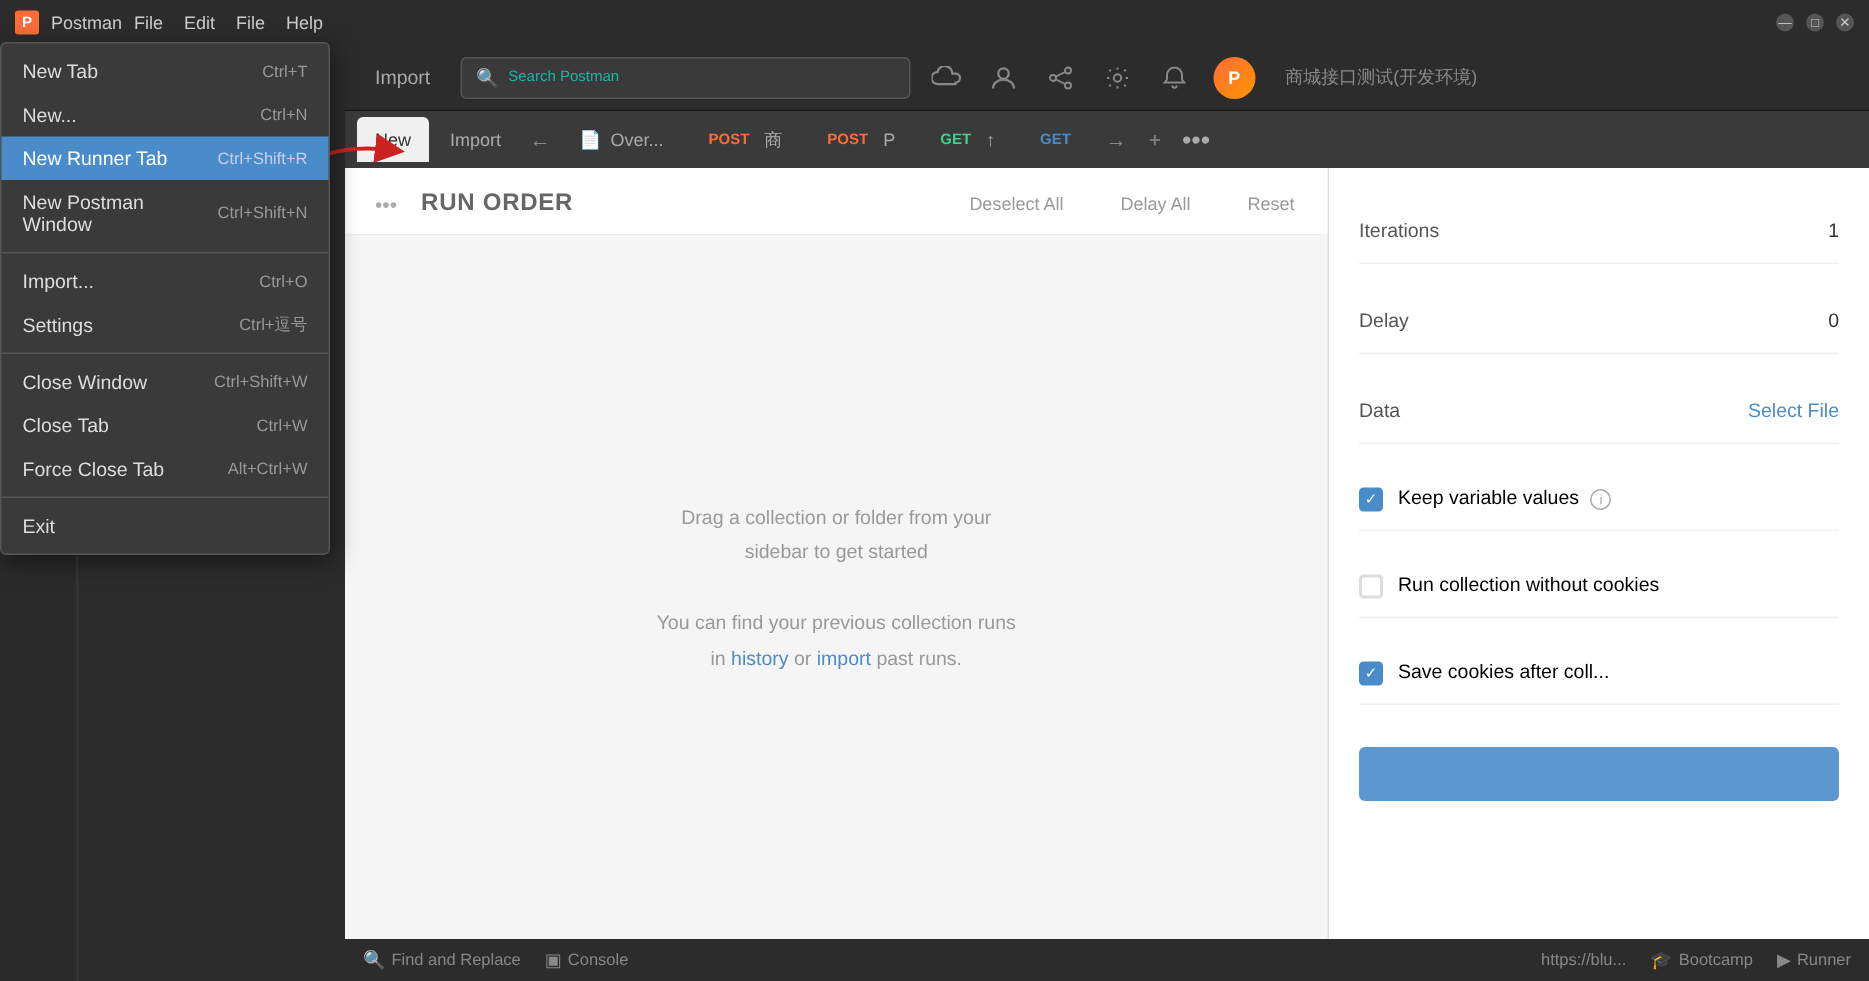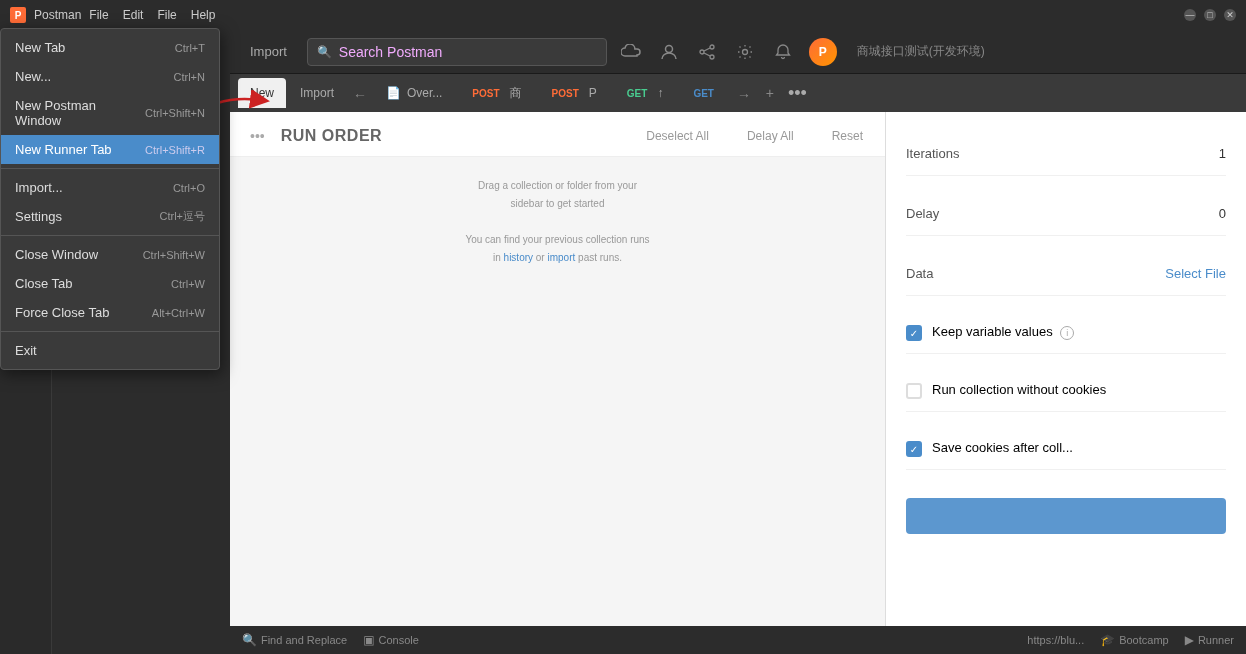--- a/index.html
+++ b/index.html
@@ -285,22 +285,23 @@
       cursor: pointer;
       padding: 2px 6px;
       border-radius: 3px;
     }
 
     .runner-drop-zone {
       flex: 1;
       display: flex;
       flex-direction: column;
       align-items: center;
+      justify-content: center;
       color: #999;
-      font-size: 10px;
+      font-size: 13px;
       line-height: 1.8;
       text-align: center;
       padding: 20px;
     }
 
     .runner-drop-zone a {
       color: #4a8cca;
       text-decoration: none;
     }
 
@@ -526,27 +527,27 @@
 
   <div class="dropdown-menu" style="top: 28px; left: 0px;">
     <div class="menu-item">
       <span>New Tab</span>
       <span class="menu-shortcut">Ctrl+T</span>
     </div>
     <div class="menu-item">
       <span>New...</span>
       <span class="menu-shortcut">Ctrl+N</span>
     </div>
-    <div class="menu-item">
-      <span>New Postman Window</span>
-      <span class="menu-shortcut">Ctrl+Shift+N</span>
-    </div>
     <div class="menu-item highlighted">
       <span>New Runner Tab</span>
       <span class="menu-shortcut">Ctrl+Shift+R</span>
+    </div>
+    <div class="menu-item">
+      <span>New Postman Window</span>
+      <span class="menu-shortcut">Ctrl+Shift+N</span>
     </div>
     <div class="menu-divider"></div>
     <div class="menu-item">
       <span>Import...</span>
       <span class="menu-shortcut">Ctrl+O</span>
     </div>
     <div class="menu-item">
       <span>Settings</span>
       <span class="menu-shortcut">Ctrl+逗号</span>
     </div>
@@ -580,21 +581,21 @@
   </svg>
 
   <div class="main-area">
 
     <div class="header">
 
       <div style="color: #aaa; font-size: 13px; padding: 0 8px; cursor: pointer;">Import</div>
 
       <div class="header-search">
         <span style="color:#888;">🔍</span>
-        <span style="color:#f0abfc; font-size:14px;">Search Postman</span>
+        <span style="color:#14b8a6; font-size:10px;">Search Postman</span>
       </div>
 
       <div class="header-icons">
         <div class="header-icon" title="Sync">
 
           <svg width="20" height="16" viewBox="0 0 20 16" fill="none">
             <path d="M16 12H4a4 4 0 010-8 5 5 0 019.9 1H16a3 3 0 010 6z" stroke="#888" stroke-width="1.5" fill="none"></path>
           </svg>
         </div>
         <div class="header-icon" title="User">

